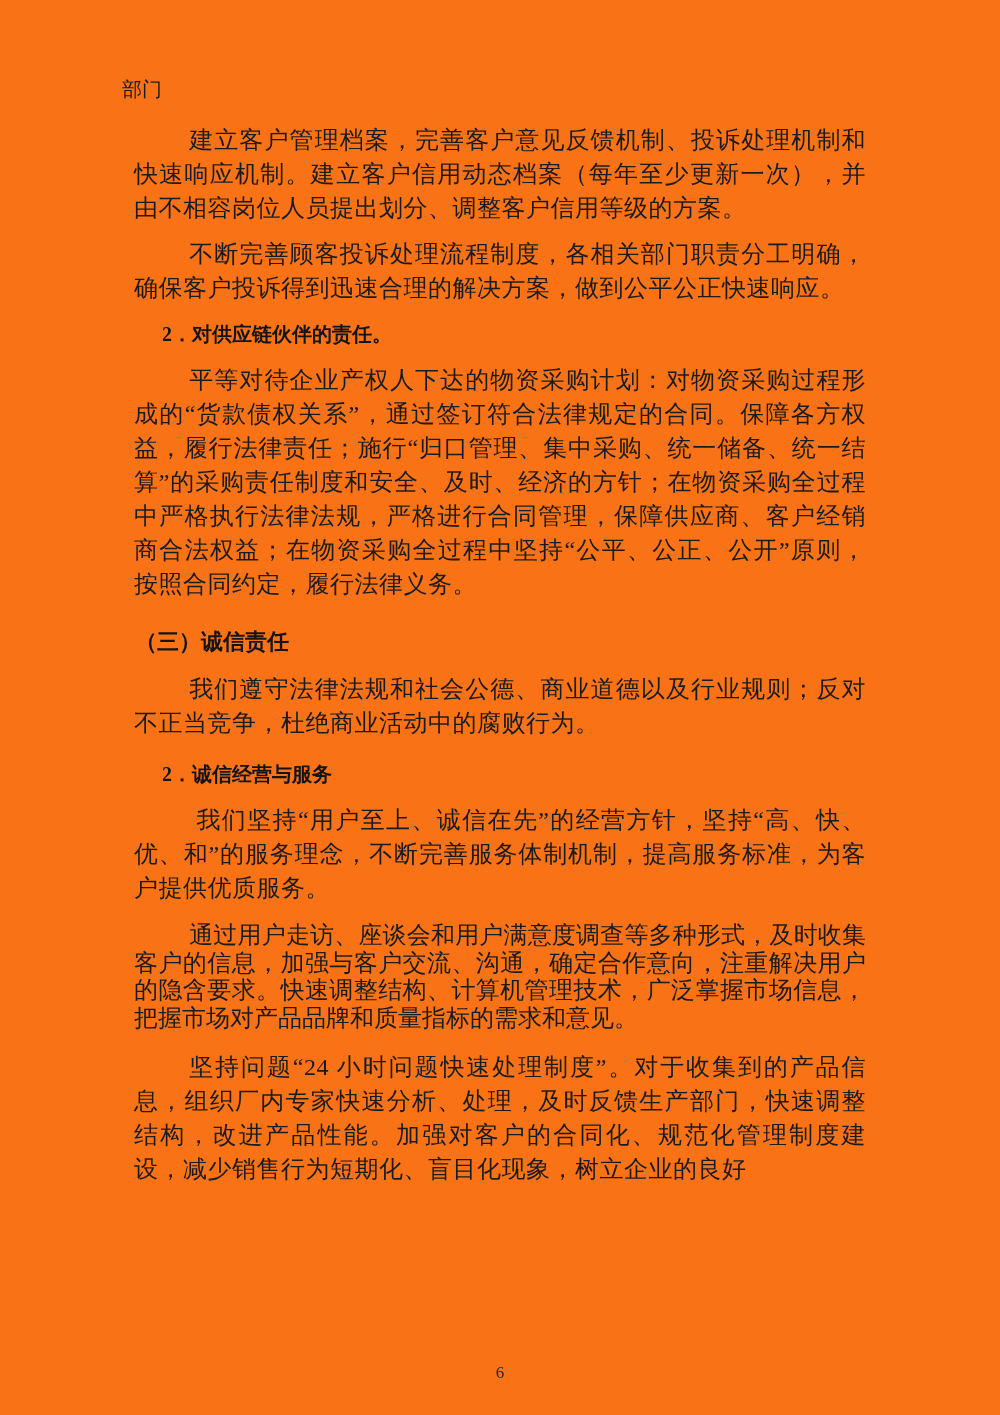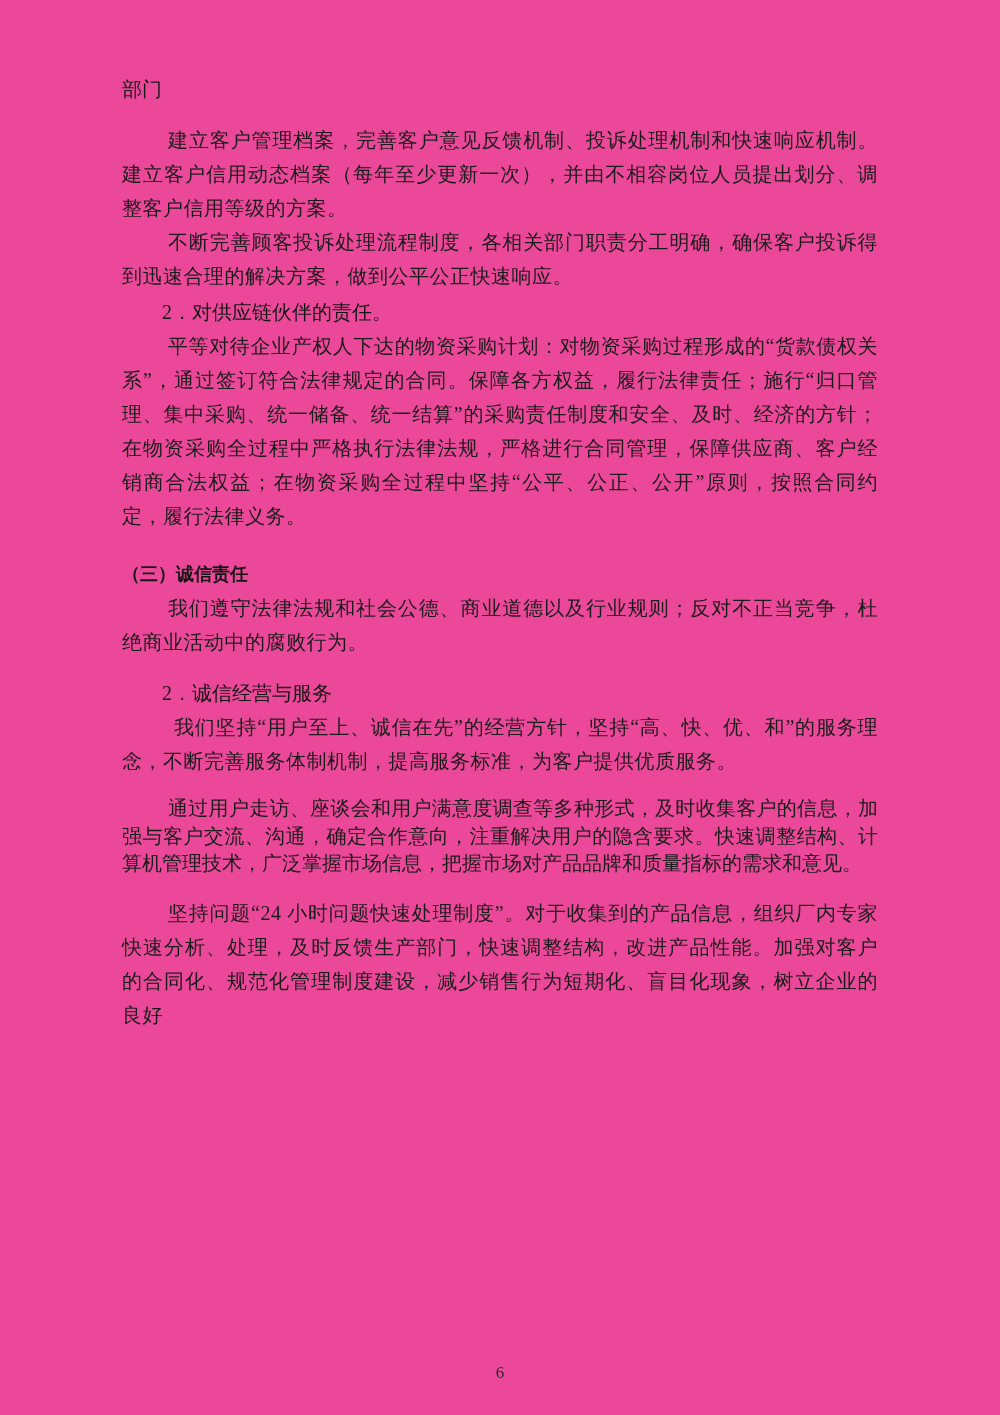--- a/index.html
+++ b/index.html
@@ -11,60 +11,60 @@
   body {
     width: 1000px;
     height: 1415px;
     position: relative;
     font-family: "Liberation Serif", "DejaVu Serif", serif;
     color: #1b1b1b;
   }
   .page {
     position: absolute;
     inset: 0;
-    background: #ec4899;
+    background: #f97316;
     overflow: hidden;
   }
   .content {
     position: absolute;
     left: 122px;
     top: 72px;
     width: 756px;
   }
   .line-plain {
     font-size: 20px;
     line-height: 34px;
     text-align: left;
   }
   .para {
-    font-size: 20px;
+    font-size: 24px;
     line-height: 34px;
     text-align: justify;
     text-indent: 2.3em;
-    margin: 0;
+    margin: 12px;
     letter-spacing: 0.5px;
   }
   .para.tight {
     line-height: 27.5px;
     letter-spacing: 0px;
   }
   .para.indent-wide {
     text-indent: 2.6em;
   }
   .h-section {
-    font-size: 18px;
+    font-size: 22px;
     line-height: 34px;
     font-weight: 700;
-    margin: 0;
+    margin: 13px;
     color: #141414;
   }
   .h-sub {
     font-size: 20px;
     line-height: 34px;
-    font-weight: 400;
+    font-weight: 700;
     text-indent: 2em;
     margin: 0;
     color: #141414;
   }
   .mt-p1  { margin-top: 17px; }
   .mt-2   { margin-top: 2px; }
   .mt-24  { margin-top: 24px; }
   .mt-9   { margin-top: 9px; }
   .mt-21  { margin-top: 21px; }
   .mt-10  { margin-top: 17px; }

